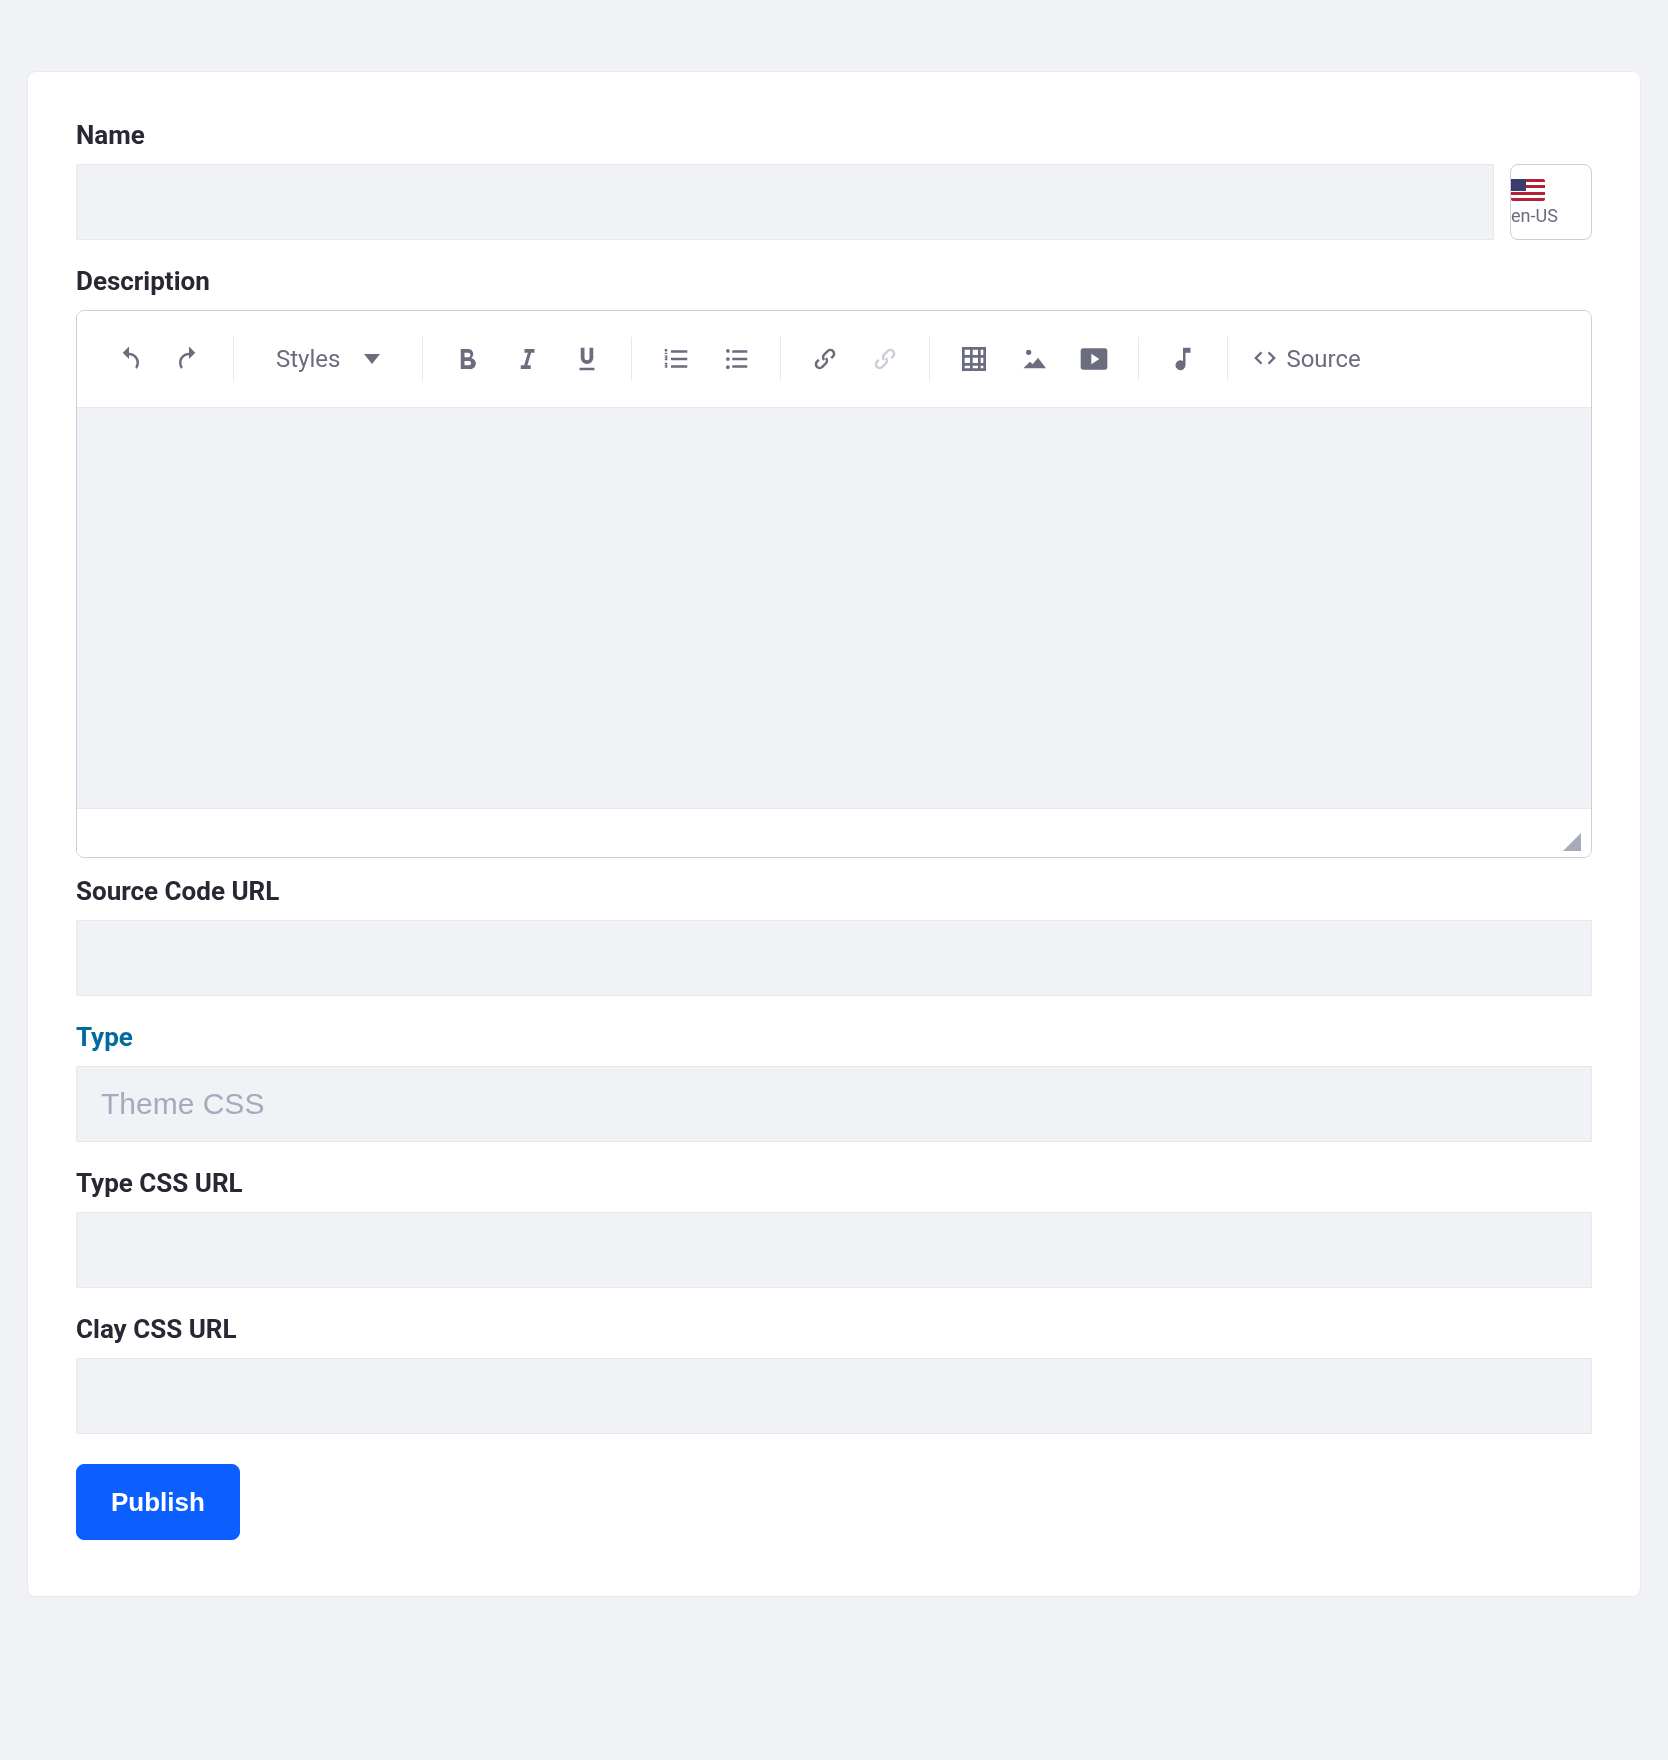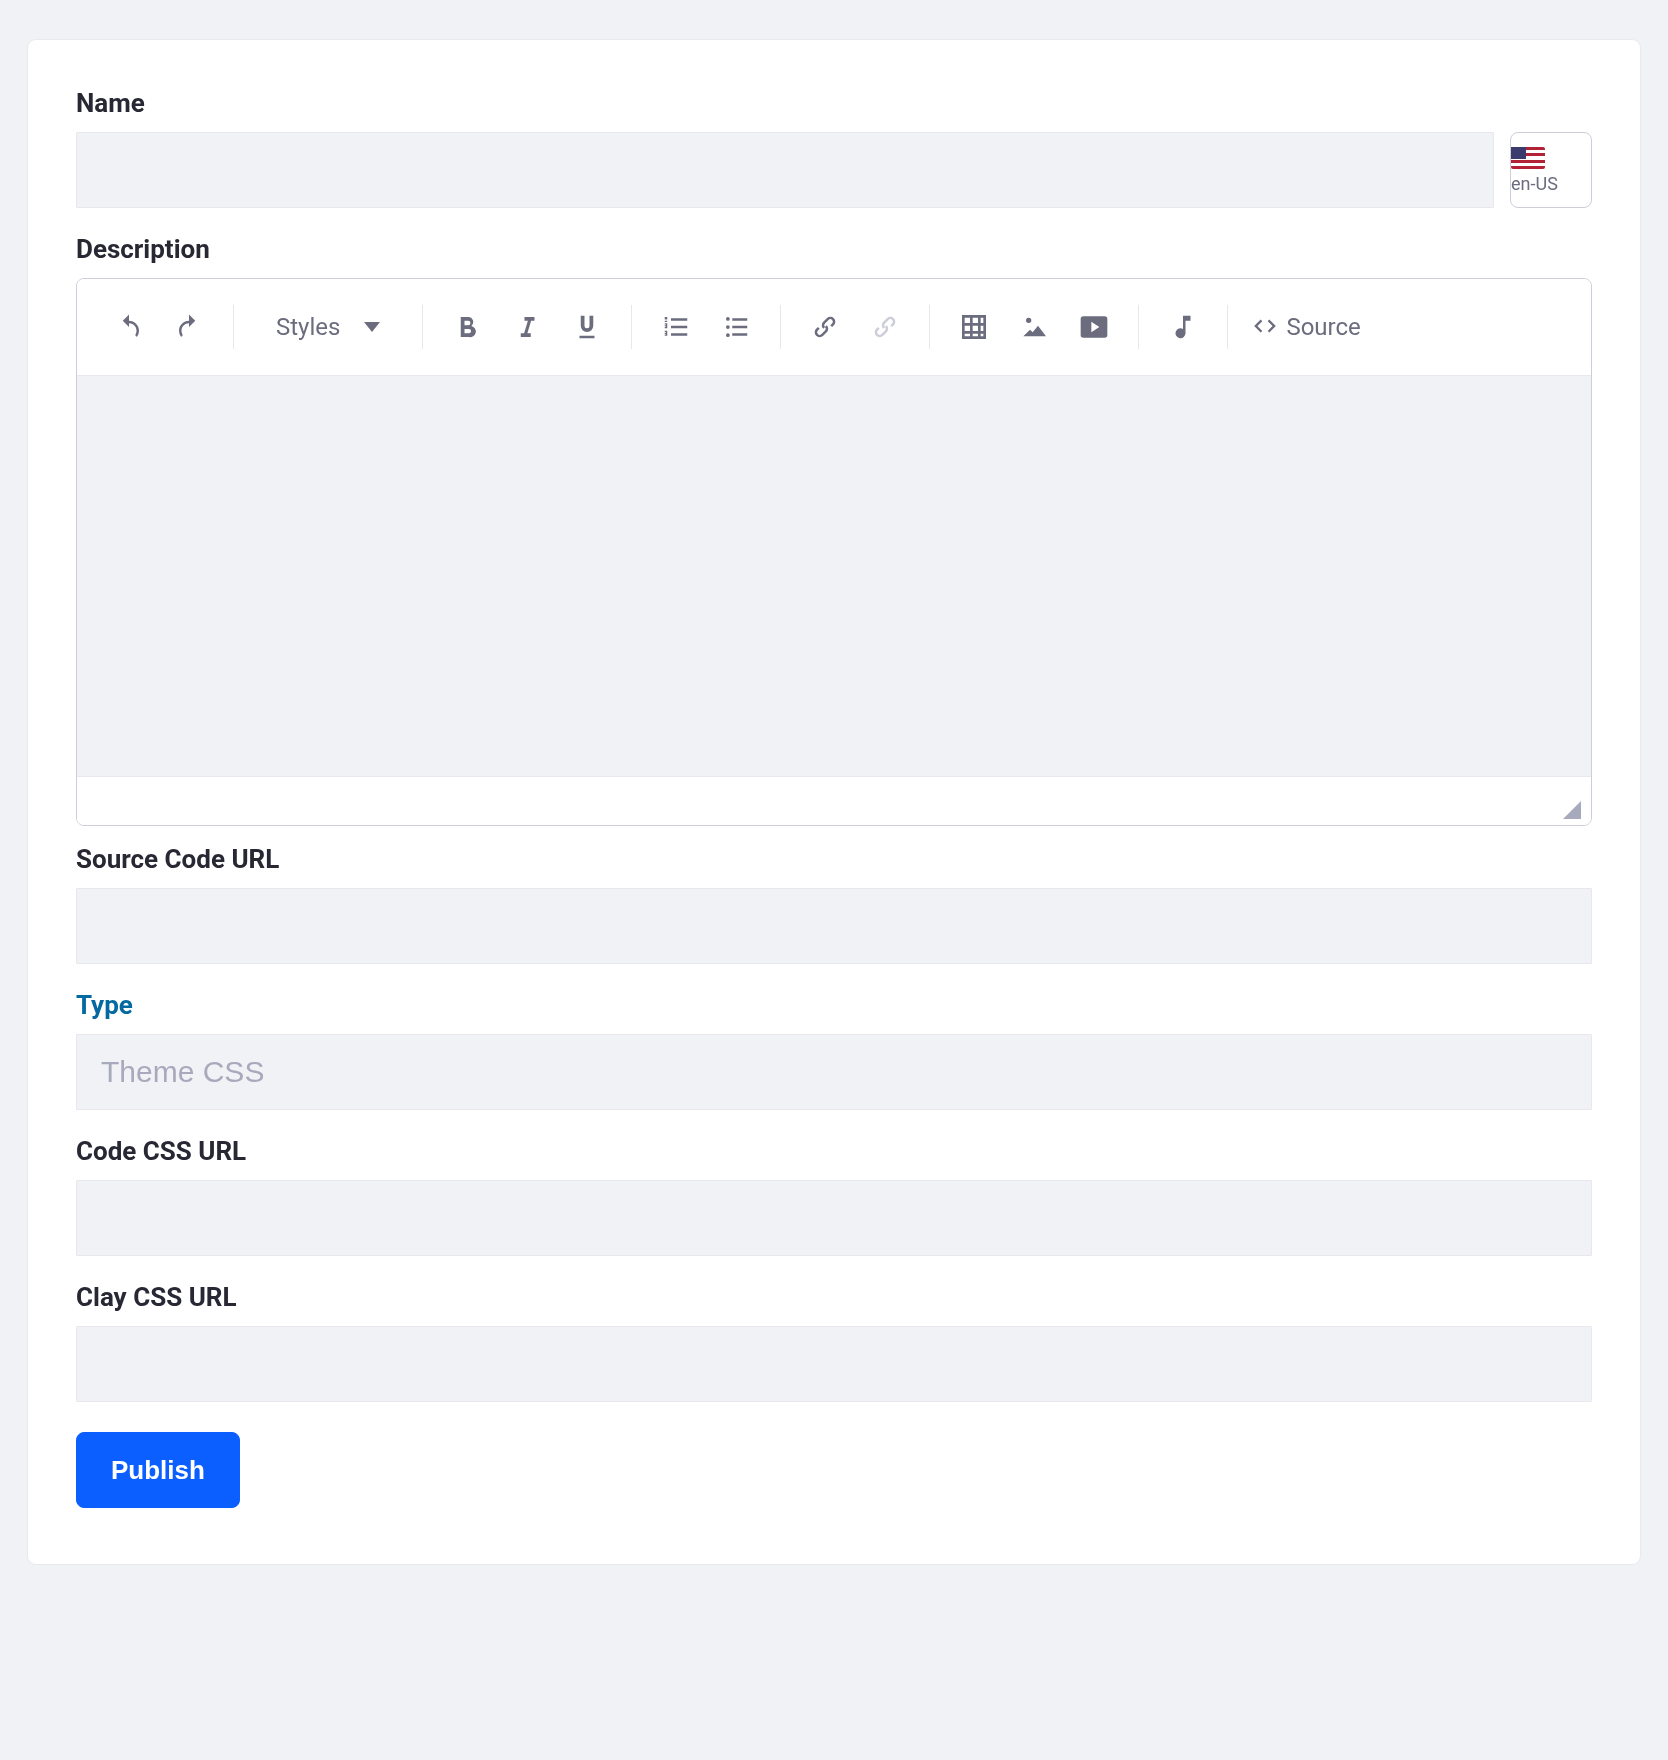--- a/index.html
+++ b/index.html
@@ -16,20 +16,21 @@
     box-sizing: border-box;
     width: 1668px;
   }
 
   .card {
     background: #fff;
     border-radius: 8px;
     box-shadow: 0 0 0 1px rgba(0,0,0,0.03);
     padding: 48px 48px 56px;
     box-sizing: border-box;
+    margin-top: 32px;
   }
 
   .field-label {
     font-weight: 700;
     font-size: 26px;
     color: #272833;
     margin-bottom: 14px;
   }
 
   .field-label.disabled {
@@ -360,21 +361,21 @@
       <div class="field-label">Source Code URL</div>
       <input class="text-input" type="text" value="" style="">
     </div>
 
     <div class="group">
       <div class="field-label disabled">Type</div>
       <input class="text-input disabled" type="text" disabled="" value="Theme CSS" style="">
     </div>
 
     <div class="group">
-      <div class="field-label">Code CSS URL</div>
+      <div class="field-label">Type CSS URL</div>
       <input class="text-input" type="text" value="" style="">
     </div>
 
     <div class="group">
       <div class="field-label">Clay CSS URL</div>
       <input class="text-input" type="text" value="" style="">
     </div>
 
     <div class="btn-row">
       <button class="btn btn-primary" type="button">Publish</button>

